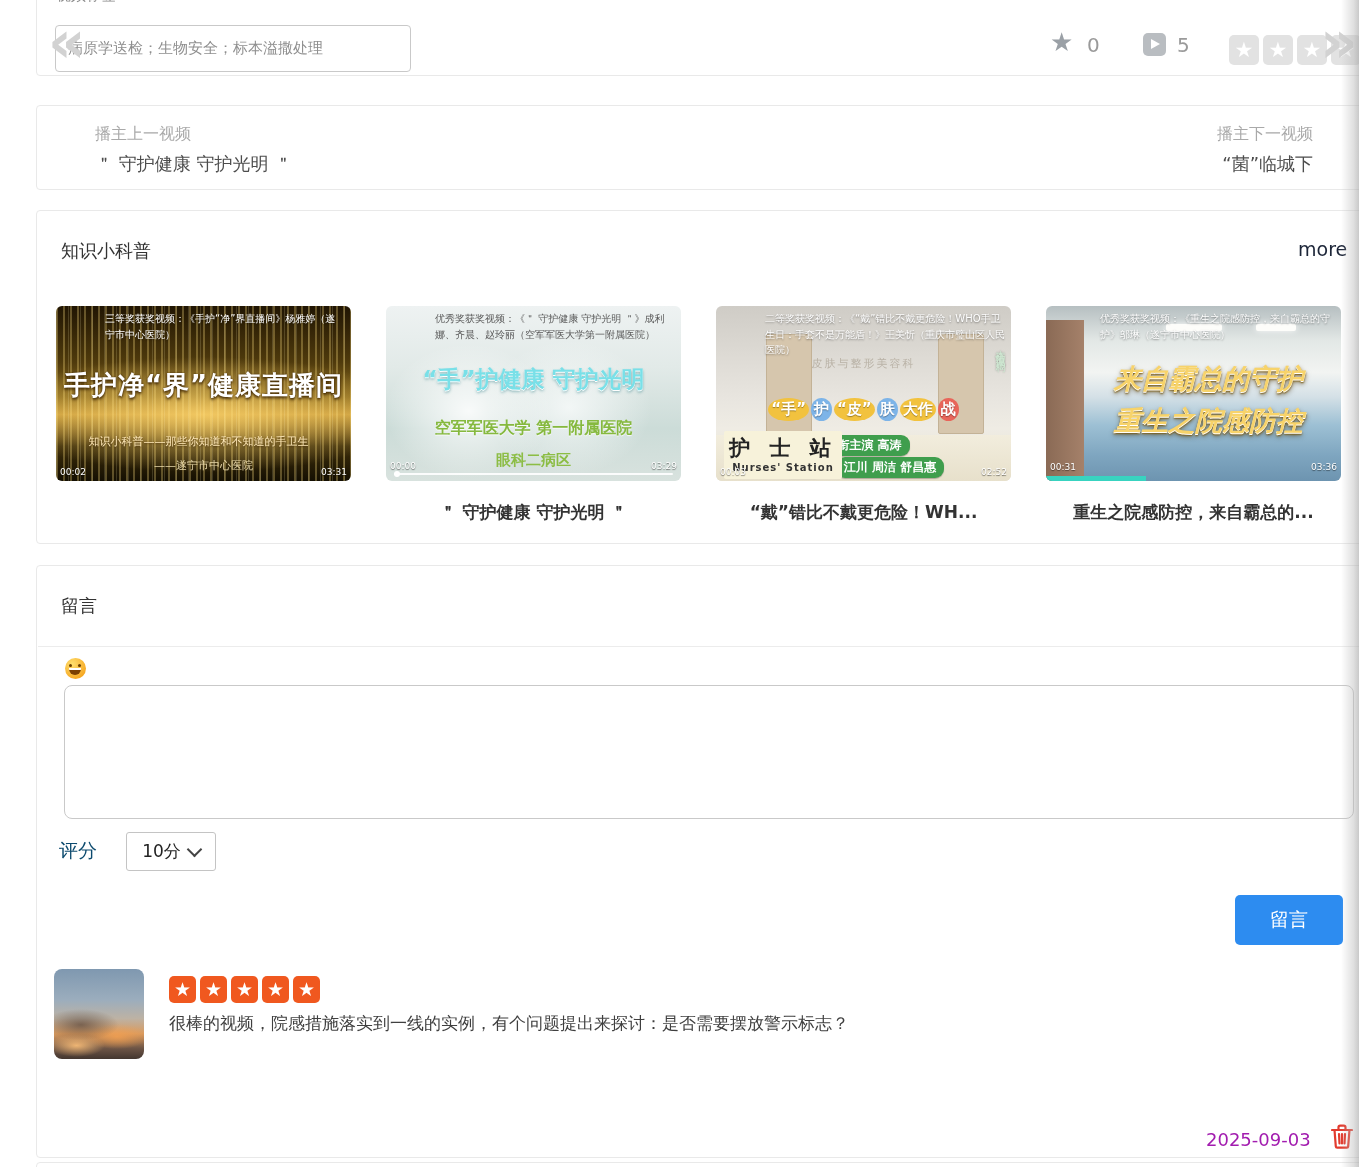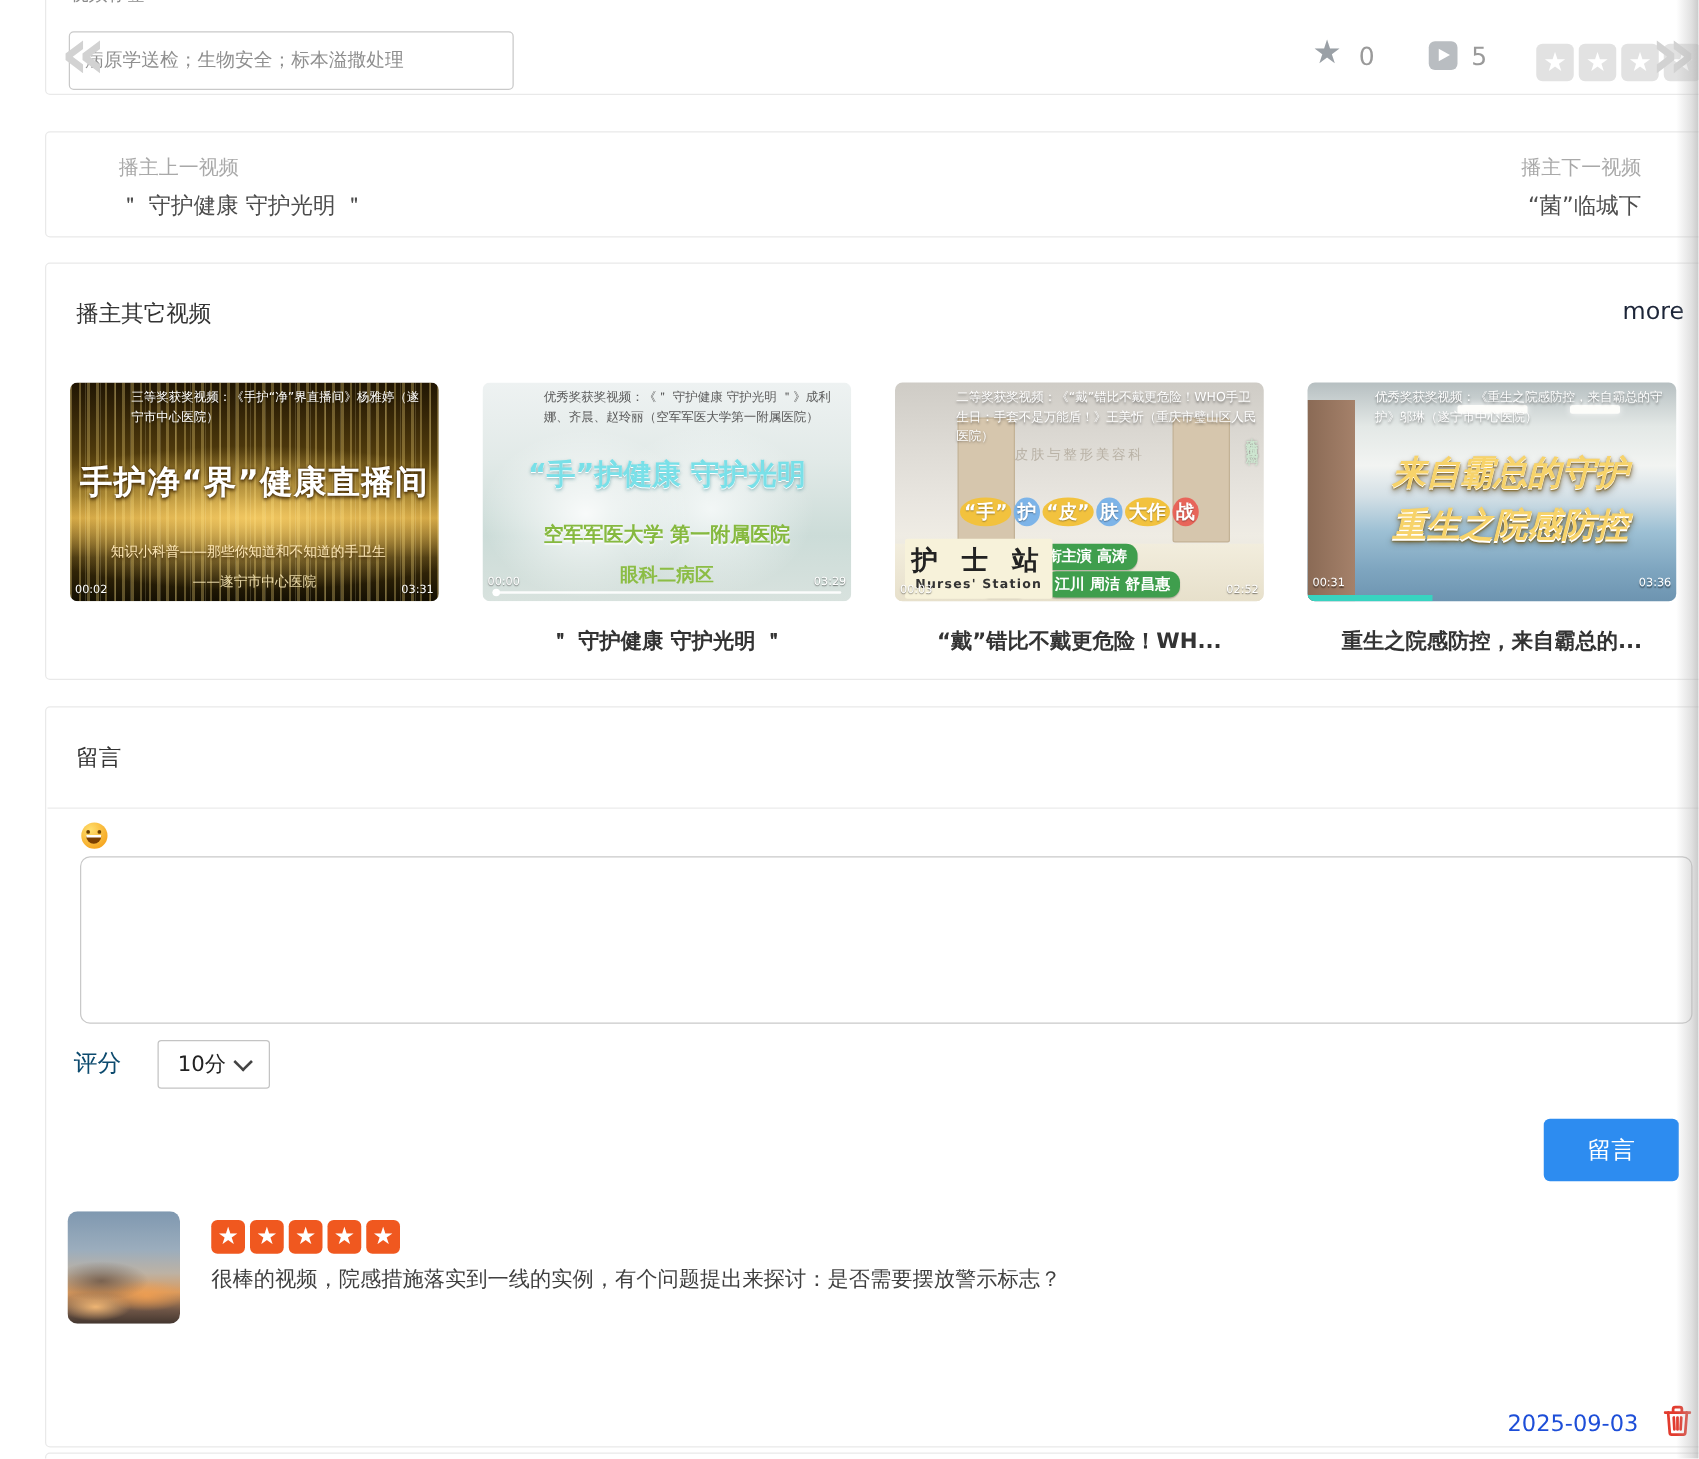--- a/index.html
+++ b/index.html
@@ -92,21 +92,21 @@
               color:#fff;font-size:19px;font-family:inherit;cursor:pointer;}
   .avatar{position:absolute;left:17px;top:403px;width:90px;height:90px;border-radius:8px;overflow:hidden;
           background:
           radial-gradient(60% 25% at 30% 62%,rgba(80,62,52,.65) 0%,rgba(80,62,52,0) 70%),
           radial-gradient(50% 20% at 70% 75%,rgba(244,160,80,.8) 0%,rgba(244,160,80,0) 70%),
           radial-gradient(45% 18% at 25% 85%,rgba(250,190,120,.9) 0%,rgba(250,190,120,0) 70%),
           linear-gradient(180deg,#7f98b0 0%,#9badbd 34%,#bdb2a4 55%,#d99a5e 72%,#6e5546 88%,#43362f 100%);}
   .cmt-star{position:absolute;top:410px;width:27px;height:27px;background:#f0581f;border-radius:5px;
             display:flex;align-items:center;justify-content:center;color:#fff;font-size:19px;line-height:1;}
   .cmt-text{position:absolute;left:132px;top:446px;right:60px;font-size:17px;color:#3f3f3f;}
-  .cmt-date{position:absolute;left:1169px;top:563px;font-size:18px;color:#1d4ed8;}
+  .cmt-date{position:absolute;left:1169px;top:563px;font-size:18px;color:#a21caf;}
   .trash{position:absolute;left:1294px;top:558px;width:22px;height:25px;cursor:pointer;}
   
   #card-next{top:1162px;height:60px;}
   .edge-shadow{position:absolute;right:0;top:0;width:18px;height:1167px;z-index:9;pointer-events:none;
                background:linear-gradient(90deg,rgba(210,210,210,0) 0%,rgba(185,185,185,.45) 70%,rgba(165,165,165,.6) 100%);}
 </style>
 </head>
 <body>
 
 <div id="screen">
@@ -127,21 +127,21 @@
 
   <div class="card" id="card-nav"></div>
   <div class="chev" style="left:48px;">«</div>
   <div class="nav-label" style="left:95px;top:124px;">播主上一视频</div>
   <div class="nav-title" style="left:95px;top:152px;">＂ 守护健康 守护光明 ＂</div>
   <div class="nav-label" style="left:1180px;top:124px;width:133px;text-align:right;">播主下一视频</div>
   <div class="nav-title" style="left:1160px;top:152px;width:153px;text-align:right;">“菌”临城下</div>
   <div class="chev" style="left:1320px;">»</div>
 
   <div class="card" id="card-videos">
-    <div class="sec-title">播主其它视频</div>
+    <div class="sec-title">知识小科普</div>
     <div class="more">more</div>
 
     <div class="thumb t1" style="left:19px;">
       <div class="cap w">三等奖获奖视频：《手护“净”界直播间》杨雅婷（遂宁市中心医院）</div>
       <div class="t1-main">手护净“界”健康直播间</div>
       <div class="t1-sub">知识小科普——那些你知道和不知道的手卫生</div>
       <div class="t1-foot">——遂宁市中心医院</div>
       <div class="tstamp" style="left:4px;">00:02</div>
       <div class="tstamp" style="right:4px;">03:31</div>
     </div>

